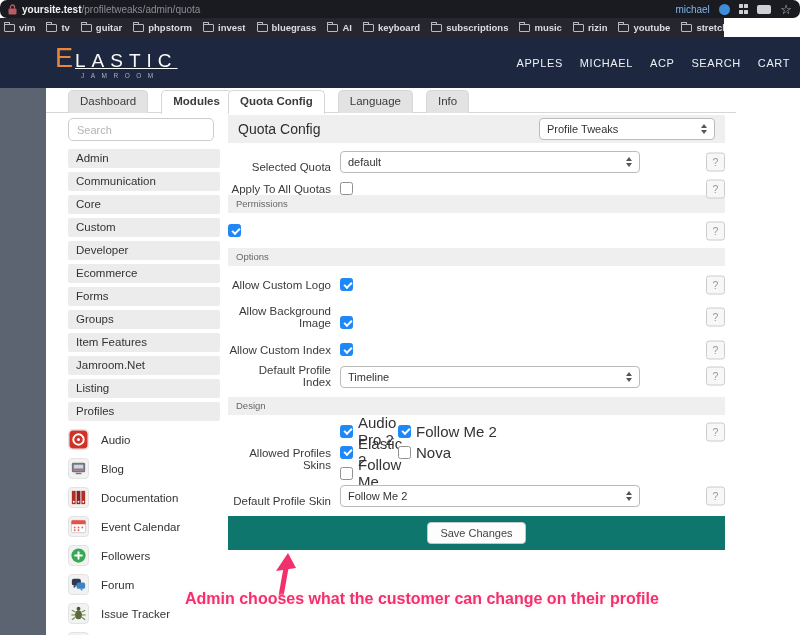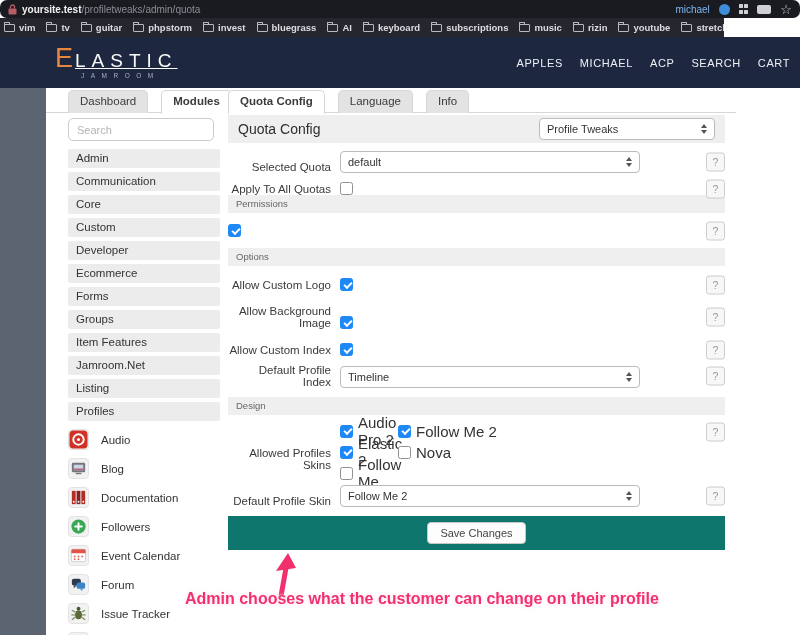--- a/index.html
+++ b/index.html
@@ -296,40 +296,40 @@
             <circle cx="5" cy="14.5" r="1" fill="#fff"></circle>
             <circle cx="10" cy="14.5" r="1" fill="#fff"></circle>
             <circle cx="15" cy="14.5" r="1" fill="#fff"></circle>
           </svg>
       </span>
       <span class="mod-label">Documentation</span>
     </div>
     <div class="mod">
       <span class="mod-icon">
         <svg width="19" height="19" viewBox="0 0 20 20">
-            <circle cx="10" cy="10" r="7.5" fill="#3aa757"></circle>
-            <rect x="9" y="5.5" width="2" height="9" rx="1" fill="#fff"></rect>
-            <rect x="5.5" y="9" width="9" height="2" rx="1" fill="#fff"></rect>
-          </svg>
-      </span>
-      <span class="mod-label">Followers</span>
-    </div>
-    <div class="mod">
-      <span class="mod-icon">
-        <svg width="19" height="19" viewBox="0 0 20 20">
             <rect x="2.5" y="3.5" width="15" height="13" rx="1.5" fill="#fff" stroke="#c9ced6"></rect>
             <path d="M2.5 5 a1.5 1.5 0 0 1 1.5 -1.5 h12 a1.5 1.5 0 0 1 1.5 1.5 v2.5 h-15 z" fill="#e05548"></path>
             <circle cx="6" cy="11" r="1" fill="#d9695e"></circle>
             <circle cx="10" cy="11" r="1" fill="#d9695e"></circle>
             <circle cx="14" cy="11" r="1" fill="#d9695e"></circle>
             <circle cx="6" cy="14" r="1" fill="#d9695e"></circle>
             <circle cx="10" cy="14" r="1" fill="#d9695e"></circle>
           </svg>
       </span>
       <span class="mod-label">Event Calendar</span>
+    </div>
+    <div class="mod">
+      <span class="mod-icon">
+        <svg width="19" height="19" viewBox="0 0 20 20">
+            <circle cx="10" cy="10" r="7.5" fill="#3aa757"></circle>
+            <rect x="9" y="5.5" width="2" height="9" rx="1" fill="#fff"></rect>
+            <rect x="5.5" y="9" width="9" height="2" rx="1" fill="#fff"></rect>
+          </svg>
+      </span>
+      <span class="mod-label">Followers</span>
     </div>
     <div class="mod">
       <span class="mod-icon">
         <svg width="19" height="19" viewBox="0 0 20 20">
             <rect x="3" y="4" width="9.5" height="7" rx="2" fill="#2e3a4d"></rect>
             <path d="M5 11 l0 3 3 -3 z" fill="#2e3a4d"></path>
             <rect x="8" y="8" width="9" height="6.5" rx="2" fill="#3c83c8"></rect>
             <path d="M14 14.5 l0 2.5 -2.5 -2.5 z" fill="#3c83c8"></path>
           </svg>
       </span>

